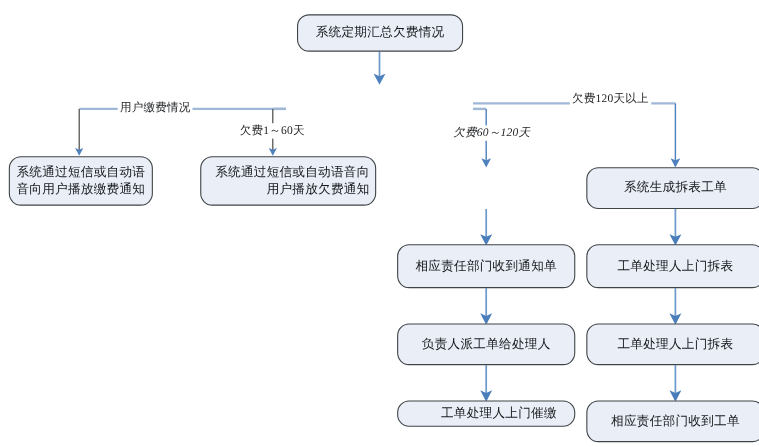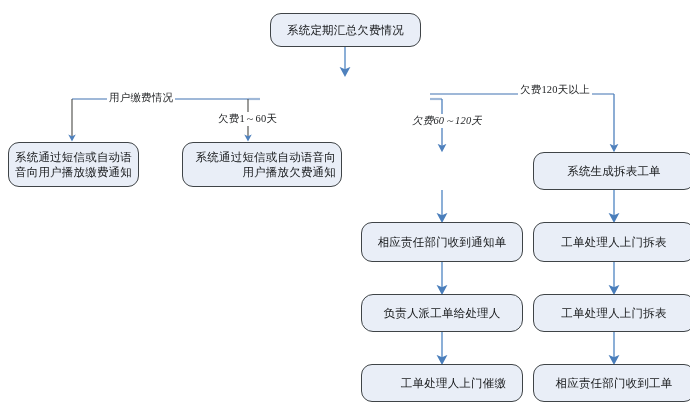--- a/index.html
+++ b/index.html
@@ -76,24 +76,24 @@
     <span>系统通过短信或自动语音向用户播放缴费通知</span>
   </div>
 
   <div class="node rounded" style="left:182px;top:142px;width:160px;height:45px;text-align:right;">
     <span>系统通过短信或自动语音向用户播放欠费通知</span>
   </div>
 
   <div class="node rounded" style="left:361px;top:222px;width:162px;height:40px;">
     <span>相应责任部门收到通知单</span>
   </div>
-  <div class="node rounded" style="left:361px;top:294px;width:162px;height:38px;border-radius:12px;">
+  <div class="node rounded" style="left:361px;top:294px;width:162px;height:38px;">
     <span>负责人派工单给处理人</span>
   </div>
-  <div class="node rounded" style="left:361px;top:364px;width:162px;height:38px;padding-left:28px;">
+  <div class="node rounded" style="left:361px;top:364px;width:162px;height:24px;padding-left:28px;">
     <span>工单处理人上门催缴</span>
   </div>
 
   <div class="node rounded" style="left:533px;top:152px;width:162px;height:38px;">
     <span>系统生成拆表工单</span>
   </div>
   <div class="node rounded" style="left:533px;top:222px;width:162px;height:40px;">
     <span>工单处理人上门拆表</span>
   </div>
   <div class="node rounded" style="left:533px;top:294px;width:162px;height:38px;">

